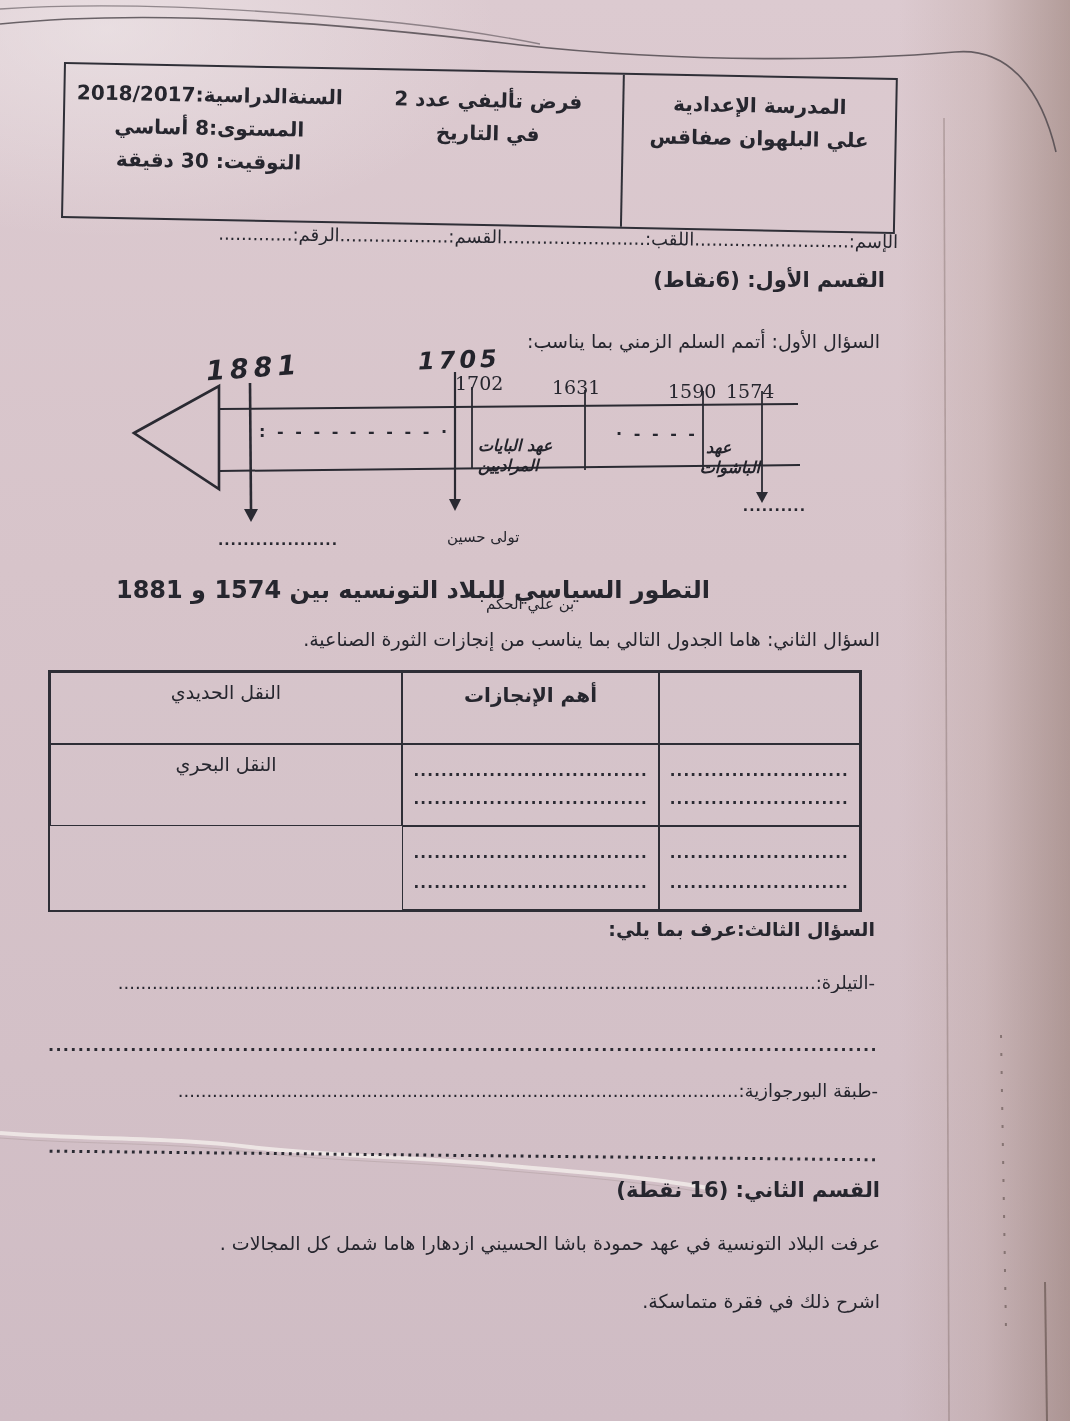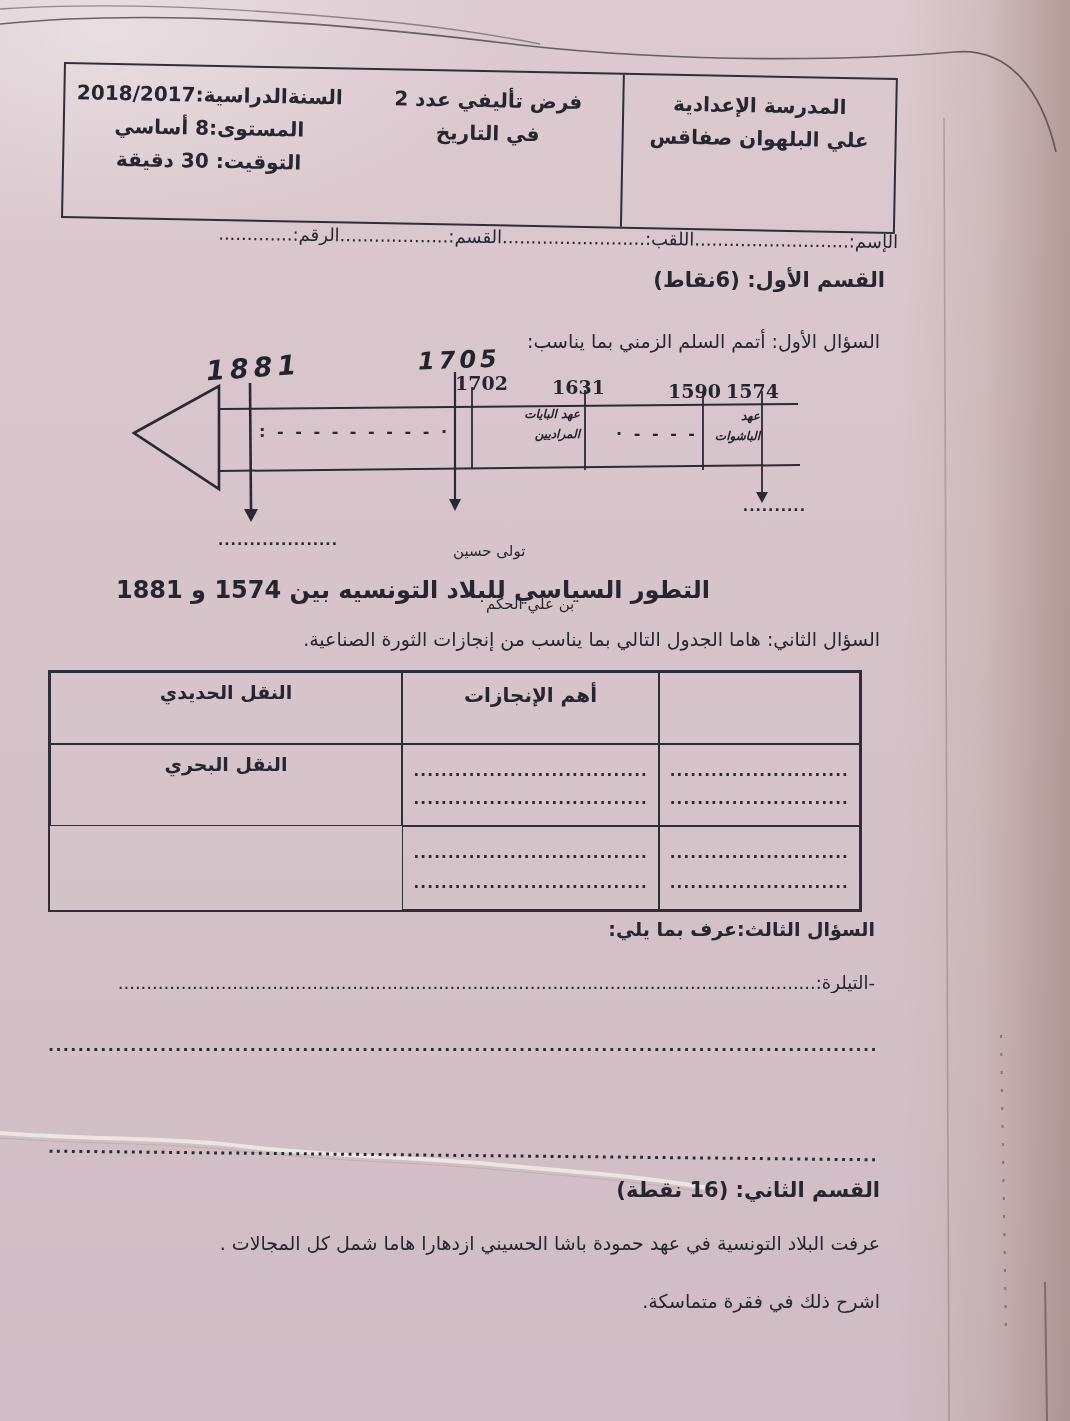--- a/index.html
+++ b/index.html
@@ -40,32 +40,32 @@
   
   .qtable{
     left:48px;top:670px;width:810px;display:grid;direction:rtl;
     grid-template-columns:201px 257px 352px;grid-template-rows:72px 82px 84px;
     border:2.5px solid #2e2e36;z-index:2;background:rgba(255,255,255,0.02);
   }
   .tcell{border:1.2px solid #2e2e36;overflow:hidden;}
   .th{display:flex;align-items:flex-start;justify-content:center;padding-top:10px;
       font-weight:bold;font-size:20px;}
   .lblcell{display:flex;align-items:flex-start;justify-content:center;padding-top:8px;
-      font-weight:bold;font-size:19px;}
+      font-weight:normal;font-size:19px;}
   .anscell{display:flex;flex-direction:column;justify-content:space-evenly;padding:6px 10px;
       direction:rtl;text-align:right;}
   .anscell .dots{font-size:15px;height:18px;}
 
   .defline{font-size:18px;overflow:hidden;white-space:nowrap;direction:rtl;z-index:2;
      letter-spacing:.4px;}
   .dotrow{font-size:16px;font-weight:bold;letter-spacing:1.4px;overflow:hidden;
      white-space:nowrap;direction:rtl;z-index:2;color:#2a2a32;}
 
-  .tl-date{font-size:19px;font-weight:bold;z-index:2;}
-  .tl-hw-seg{font-size:12px;line-height:20px;text-align:right;z-index:2;}
+  .tl-date{font-size:19px;font-weight:normal;z-index:2;}
+  .tl-hw-seg{font-size:16px;line-height:20px;text-align:left;z-index:2;margin-top:32px;}
   .tl-dash{font-size:16px;font-weight:bold;letter-spacing:3px;overflow:hidden;white-space:nowrap;z-index:2;}
   .tl-small{font-size:15px;z-index:2;}
   .tl-dots{font-size:14px;font-weight:bold;letter-spacing:1px;overflow:hidden;white-space:nowrap;z-index:2;}
 </style>
 </head>
 <body>
 
 <div class="page">
 
   <svg width="1070" height="1421" viewBox="0 0 1070 1421">
@@ -138,21 +138,21 @@
   </div>
   <div class="abs txt tl-dash" style="left:594px;top:424px;width:104px;">- - - - ·</div>
   <div class="abs tl-hw-seg hw" style="left:478px;top:404px;width:102px;">
     <div>عهد البايات</div>
     <div>المراديين</div>
   </div>
   <div class="abs txt tl-dash" style="left:258px;top:422px;width:192px;">· - - - - - - - - - :</div>
 
   <div class="abs txt tl-dots" style="left:728px;top:498px;width:78px;">..........</div>
   <div class="abs txt tl-dots" style="left:203px;top:532px;width:135px;">...................</div>
-  <div class="abs txt tl-small" style="left:447px;top:542px;margin-left:6px;">تولى حسين</div>
+  <div class="abs txt tl-small" style="left:447px;top:528px;">تولى حسين</div>
   <div class="abs txt tl-small" style="left:486px;top:552px;margin-top:43px;">بن علي الحكم</div>
 
   <div class="abs txt b z2" style="left:240px;top:576px;width:470px;text-align:center;font-size:24px;">التطور السياسي  للبلاد التونسيه بين 1574 و 1881</div>
 
   <div class="abs txt qline" style="top:628px;right:190px;">السؤال الثاني: هاما الجدول التالي بما يناسب من إنجازات الثورة الصناعية.</div>
 
   <div class="abs qtable">
     <div class="tcell th"></div>
     <div class="tcell th">أهم الإنجازات</div>
 
@@ -174,19 +174,20 @@
     <div class="tcell anscell">
       <span class="dots">........................................................</span>
       <span class="dots">........................................................</span>
     </div>
   </div>
 
   <div class="abs txt qline b" style="top:918px;right:195px;">السؤال الثالث:عرف بما يلي:</div>
 
   <div class="abs defline" style="left:55px;top:972px;width:820px;">-التيلرة:..........................................................................................................................</div>
   <div class="abs dotrow" style="left:48px;top:1036px;width:830px;">................................................................................................................................................</div>
+  <div class="abs defline" style="left:48px;top:1080px;width:830px;">-طبقة البورجوازية:..................................................................................................</div>
   <div class="abs dotrow" style="left:48px;top:1142px;width:830px;transform:rotate(.6deg);">................................................................................................................................................</div>
 
   <div class="abs txt sec-title" style="top:1178px;right:190px;">القسم الثاني: (16 نقطة)</div>
   <div class="abs txt qline" style="top:1232px;right:190px;">عرفت البلاد التونسية في عهد حمودة باشا الحسيني ازدهارا هاما شمل كل المجالات .</div>
   <div class="abs txt qline" style="top:1290px;right:190px;">اشرح ذلك في فقرة متماسكة.</div>
 
 </div>
 
 </body></html>

